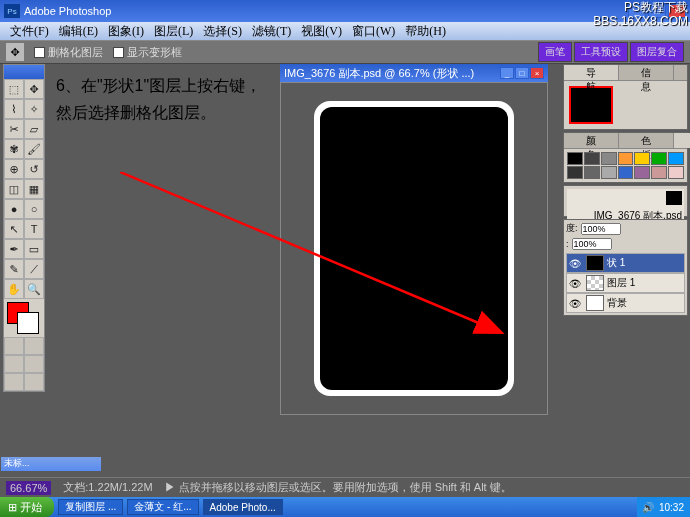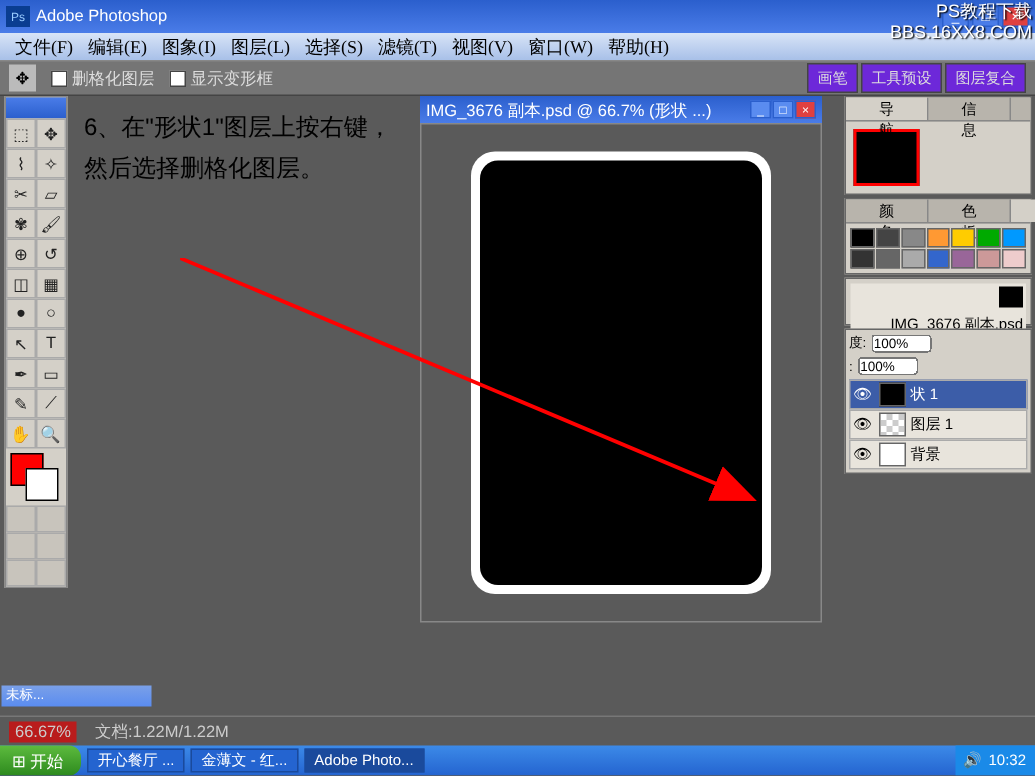--- a/index.html
+++ b/index.html
@@ -75,21 +75,21 @@
 .context-menu .mi.disabled { color: #a0a0a0; }
 .context-menu .mi.hl { background: #2b5fcd; color: #fff; }
 .context-menu .sep { height: 1px; background: #bbb; margin: 2px 4px; }
 
 .arrow { position: absolute; left: 120px; top: 108px; pointer-events: none; }
 
 .mini-doc { position: absolute; left: 1px; bottom: 0; width: 100px; height: 20px; }
 .mini-doc-title { height: 14px; background: linear-gradient(#7aa0e8,#5a8cf0); font-size: 9px; color: #fff; padding: 0 3px; display:flex; align-items:flex-start; }
 
 .statusbar { position: absolute; bottom: 20px; left: 0; right: 0; height: 20px; background: #5a5a5a; border-top: 1px solid #777; color: #ccc; font-size: 11px; display: flex; align-items: center; padding: 0 6px; gap: 12px; }
-.statusbar .zoom { background: #b91c1c; padding: 1px 4px; }
+.statusbar .zoom { background: #4c1d95; padding: 1px 4px; }
 
 .taskbar { position: absolute; bottom: 0; left: 0; right: 0; height: 20px; background: linear-gradient(#3c8ae8, #2464d0); display: flex; align-items: center; font-size: 11px; color: #fff; }
 .start { background: linear-gradient(#5dbb3e, #2d8a1e); height: 100%; padding: 0 12px 0 8px; display: flex; align-items: center; gap: 3px; border-radius: 0 8px 8px 0; }
 .task-item { background: #2464d0; border: 1px solid #1a4a9c; height: 16px; padding: 0 6px; margin-left: 4px; display: flex; align-items: center; font-size: 10px; }
 .task-item.active { background: #1a4a9c; }
 .tray { margin-left: auto; background: #1a8ae8; height: 100%; padding: 0 6px; display: flex; align-items: center; gap: 4px; font-size: 10px; }
 
 .watermark { position: absolute; right: 2px; top: 0; font-size: 12px; color: #fff; text-shadow: 1px 1px 1px #000; text-align: right; line-height: 1.2; z-index: 100; }
 </style>
 </head>
@@ -282,27 +282,28 @@
   <div class="mini-doc">
     <div class="mini-doc-title">
         <span>未标...</span>
       </div>
   </div>
 </div>
 
 <div class="statusbar">
   <span class="zoom">66.67%</span>
   <span>文档:1.22M/1.22M</span>
+  <span>▶ <span>点按并拖移以移动图层或选区。要用附加选项，使用 Shift 和 Alt 键。</span></span>
 </div>
 
 <div class="taskbar">
   <div class="start">
     <span>⊞</span>
     <span>开始</span>
   </div>
-  <div class="task-item">开心餐厅 ...</div>
+  <div class="task-item">复制图层 ...</div>
   <div class="task-item">金薄文 - 红...</div>
   <div class="task-item active">Adobe Photo...</div>
   <div class="tray">
     <span>🔊</span>
     <span>10:32</span>
   </div>
 </div>
 
 </body></html>

